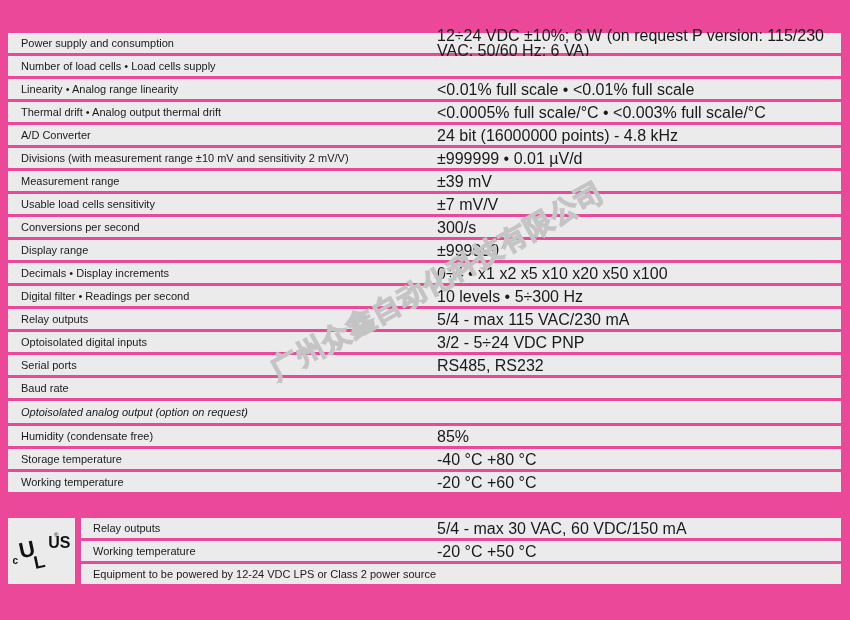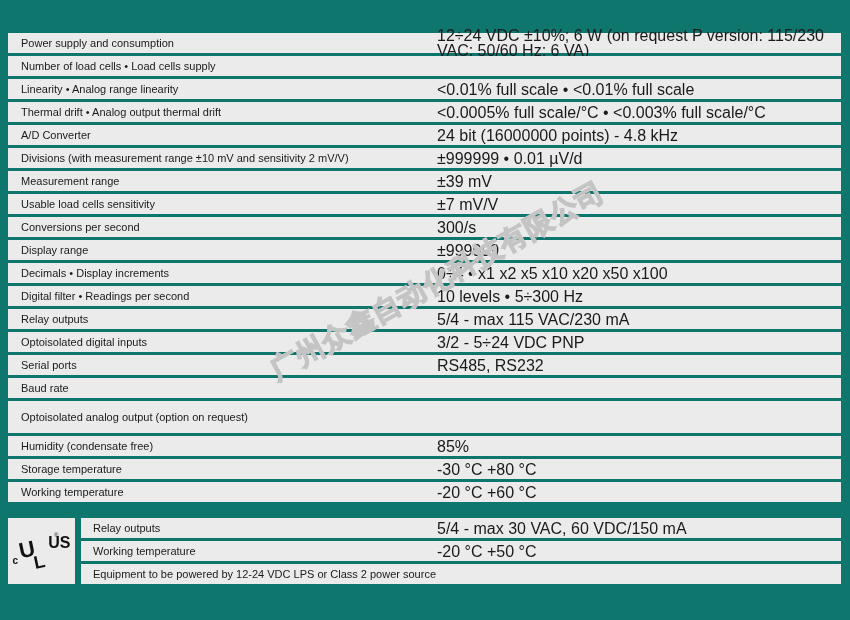--- a/index.html
+++ b/index.html
@@ -5,39 +5,40 @@
   html, body {
     margin: 0;
     padding: 0;
     background: #ffffff;
     font-family: "Liberation Sans", sans-serif;
   }
   #page {
     position: relative;
     width: 850px;
     height: 620px;
-    background: #0f766e;
+    background: #ec4899;
     overflow: hidden;
   }
   .spec-table {
     position: absolute;
     left: 8px;
     top: 33px;
     width: 833px;
   }
   .row {
     position: relative;
     background: #ebebeb;
     height: 20px;
     margin-bottom: 3px;
     display: flex;
     align-items: center;
   }
   .row.tall {
-    height: 32px;
+    height: 22px;
+    font-style: italic;
   }
   .row .label {
     padding-left: 13px;
     font-size: 11px;
     color: #1a1a1a;
     white-space: nowrap;
   }
   .row .value {
     position: absolute;
     left: 429px;
@@ -206,21 +207,21 @@
     </div>
     <div class="row tall">
       <span class="label">Optoisolated analog output (option on request)</span>
     </div>
     <div class="row">
       <span class="label">Humidity (condensate free)</span>
       <span class="value">85%</span>
     </div>
     <div class="row">
       <span class="label">Storage temperature</span>
-      <span class="value">-30 °C +80 °C</span>
+      <span class="value">-40 °C +80 °C</span>
     </div>
     <div class="row">
       <span class="label">Working temperature</span>
       <span class="value">-20 °C +60 °C</span>
     </div>
   </div>
 
   <div class="ul-section">
     <div class="ul-logo-cell">
       <div class="ul-mark">

